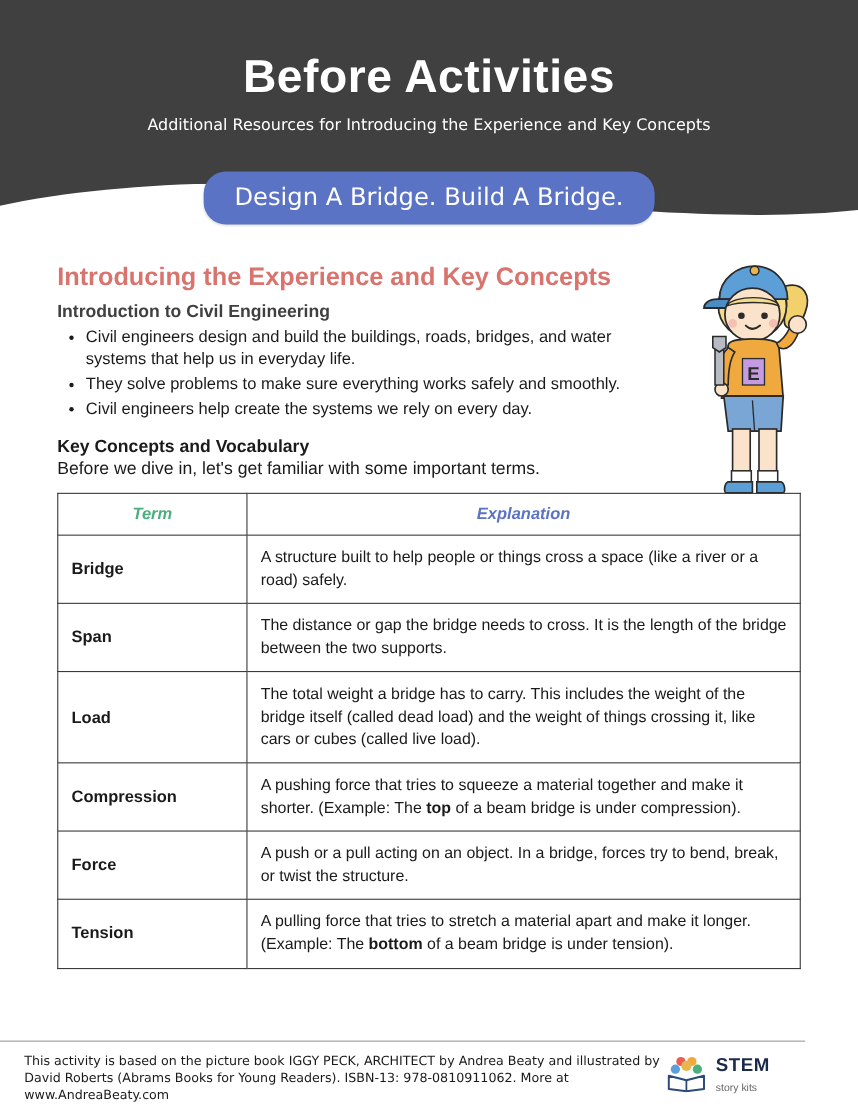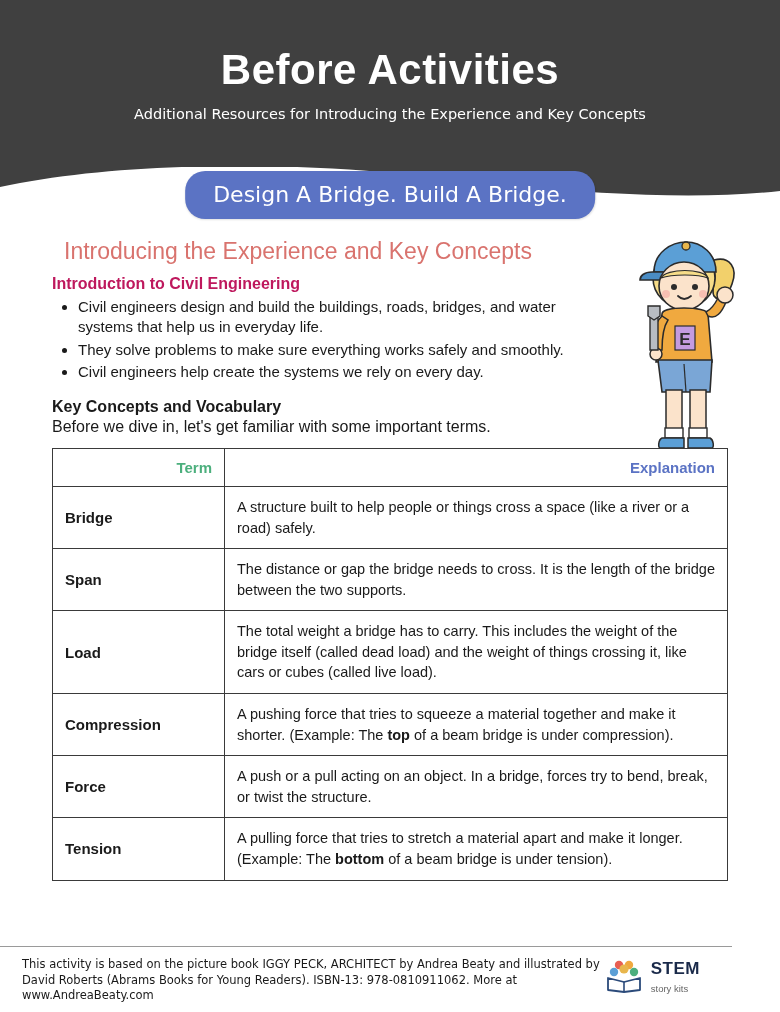--- a/index.html
+++ b/index.html
@@ -55,39 +55,38 @@
     transform: translateX(-50%);
     top: 156px;
     background: #5b73c4;
     color: #ffffff;
     font-size: 22px;
     padding: 11px 28px 12px 28px;
     border-radius: 20px;
     white-space: nowrap;
     font-family: "DejaVu Sans", sans-serif;
     box-shadow: 0 1px 2px rgba(0,0,0,0.12);
-    margin-top: 15px;
   }
 
   
   .content {
     position: relative;
     padding: 0 52px;
   }
   .section-title {
     color: #d9736e;
     font-size: 23px;
-    font-weight: normal;
-    margin: 26px 0 10px 12px;
+    font-weight: bold;
+    margin: 26px 0 10px 0;
   }
   .sub-head {
     font-size: 16px;
     font-weight: bold;
     margin: 6px 0 4px 0;
-    color: #be185d;
+    color: #404040;
   }
   ul.bullets {
     margin: 2px 0 0 0;
     padding-left: 26px;
     max-width: 560px;
   }
   ul.bullets li {
     font-size: 15px;
     line-height: 1.35;
     margin-bottom: 2px;
@@ -109,22 +108,23 @@
     border-collapse: collapse;
     table-layout: fixed;
     margin-top: 2px;
   }
   table.vocab th, table.vocab td {
     border: 1px solid #3a3a3a;
     vertical-align: middle;
     padding: 10px 12px;
   }
   table.vocab th {
-    text-align: right;
+    text-align: center;
     font-size: 15px;
+    font-style: italic;
   }
   th.term-h { color: #4caf7d; width: 172px; }
   th.expl-h { color: #5b73c4; }
   td.term {
     font-size: 15px;
     font-weight: bold;
     width: 172px;
   }
   td.expl {
     font-size: 14.5px;

